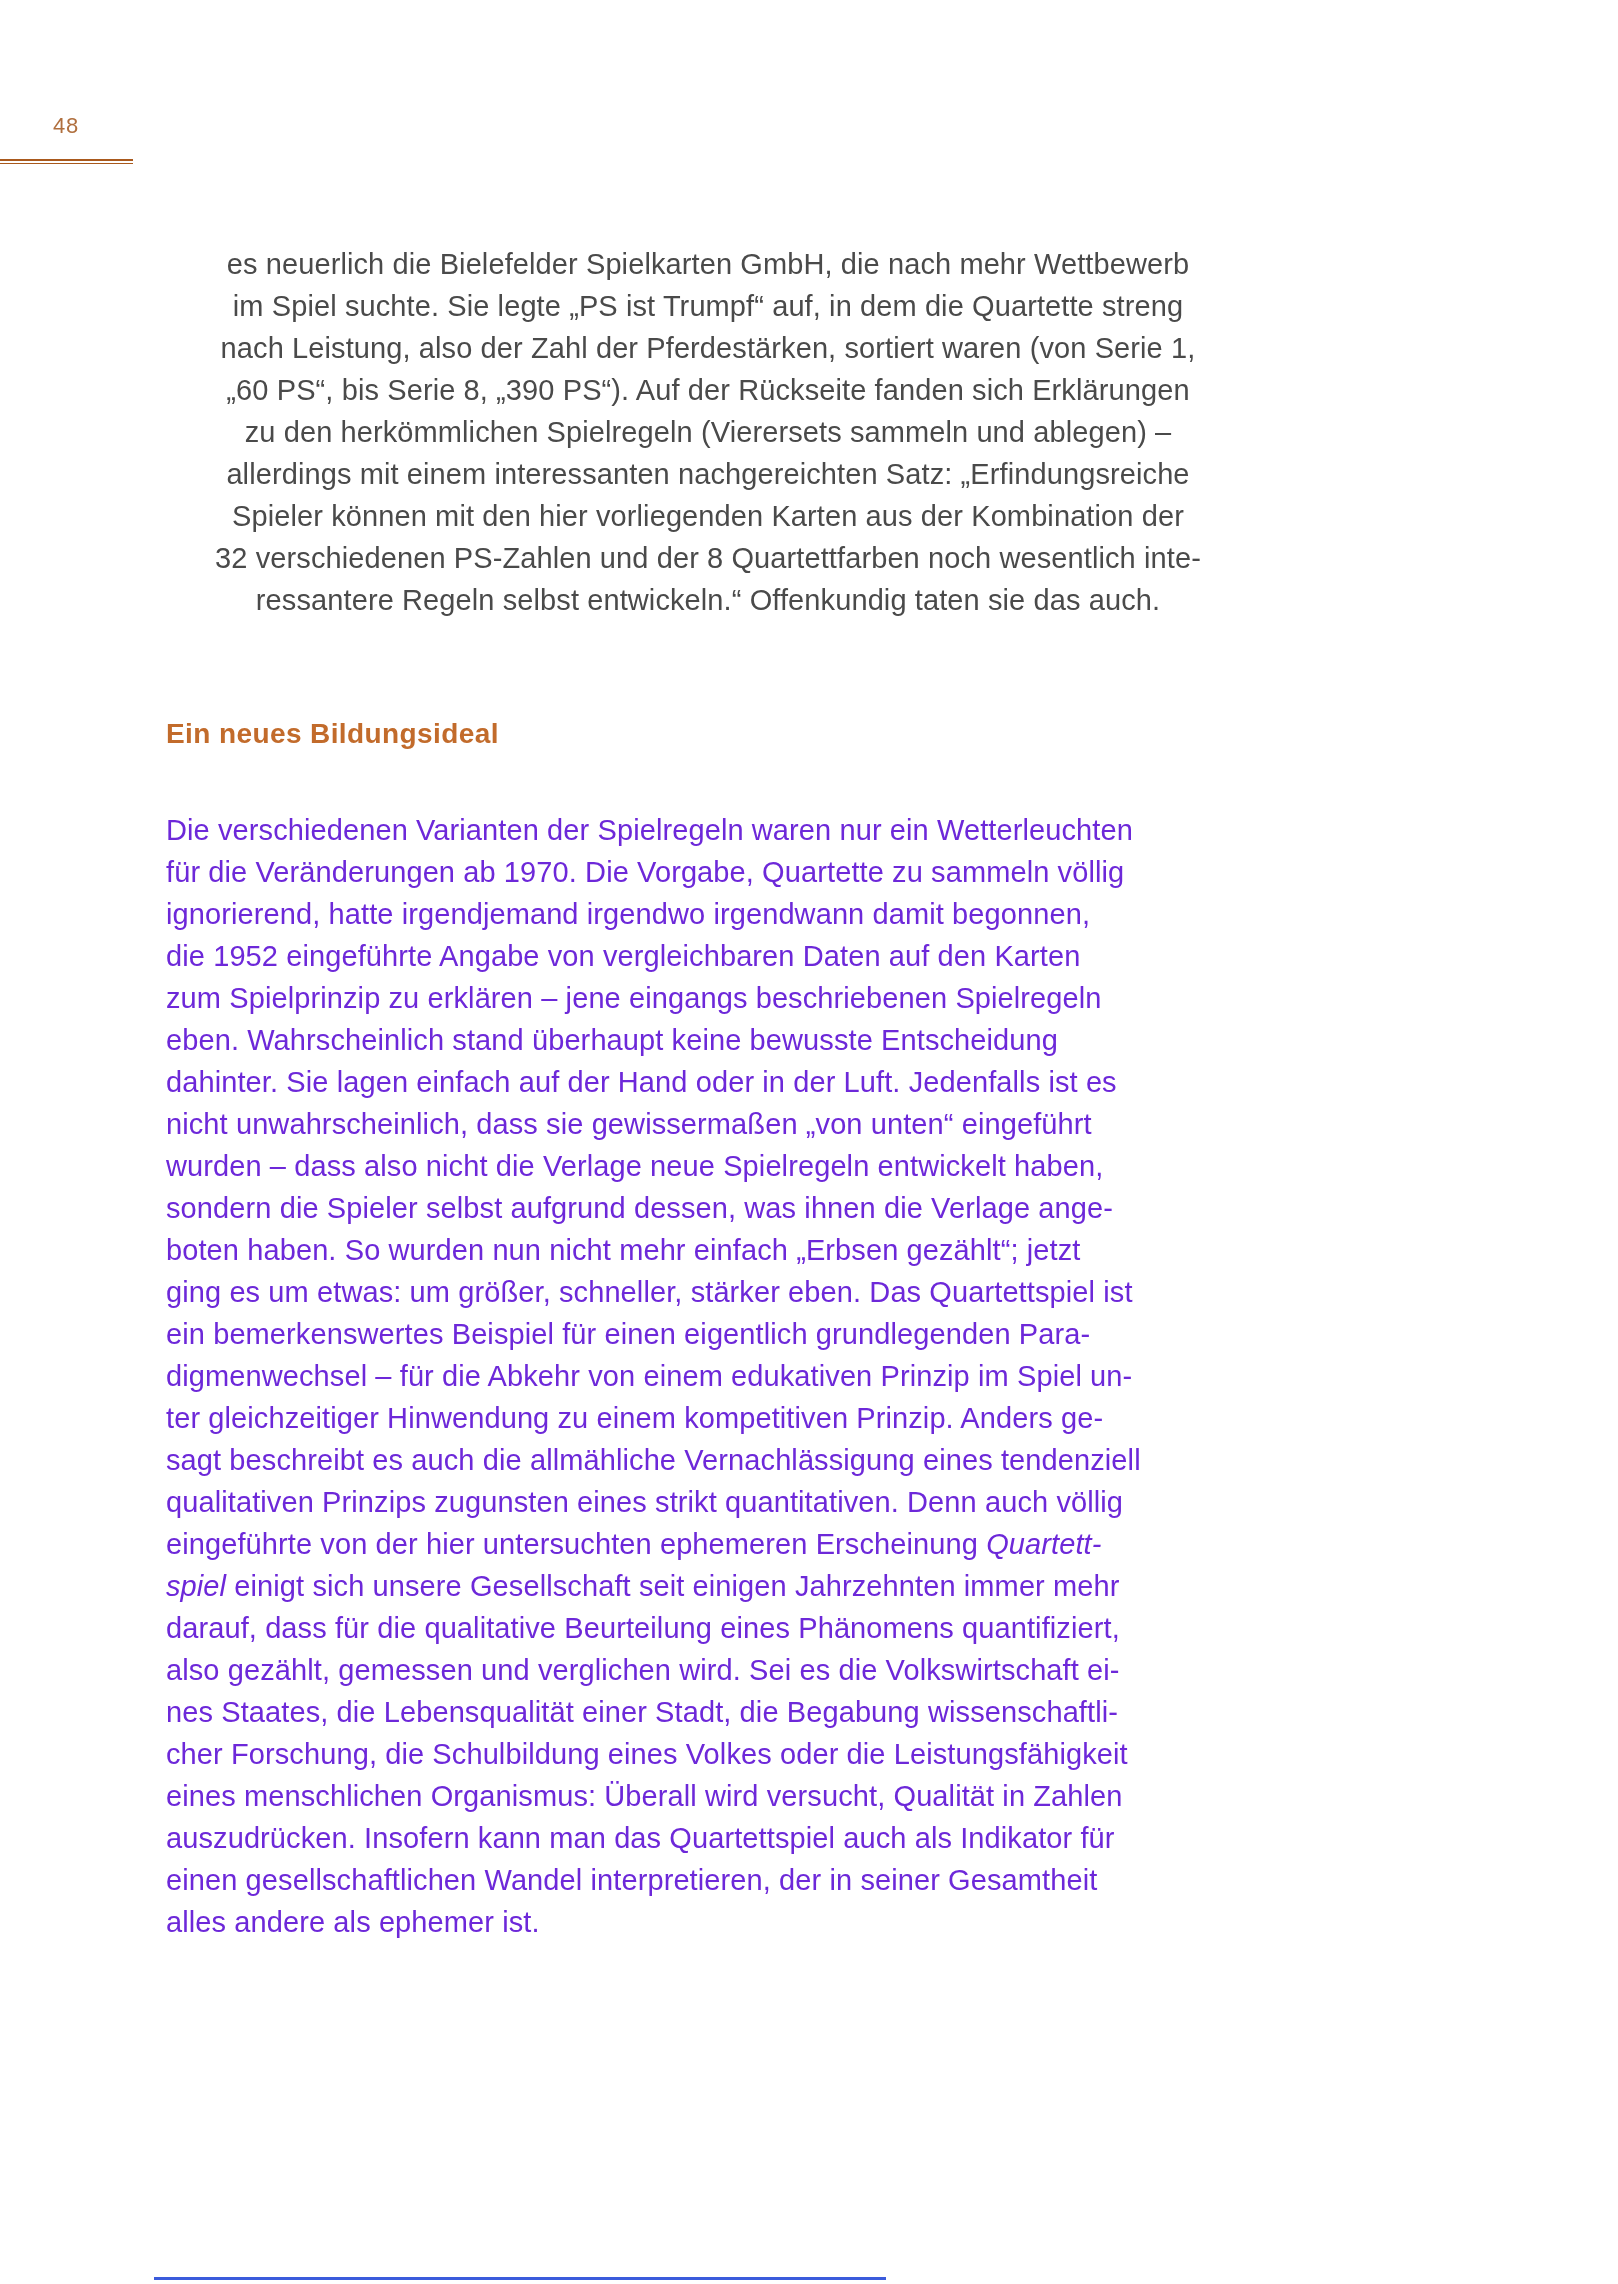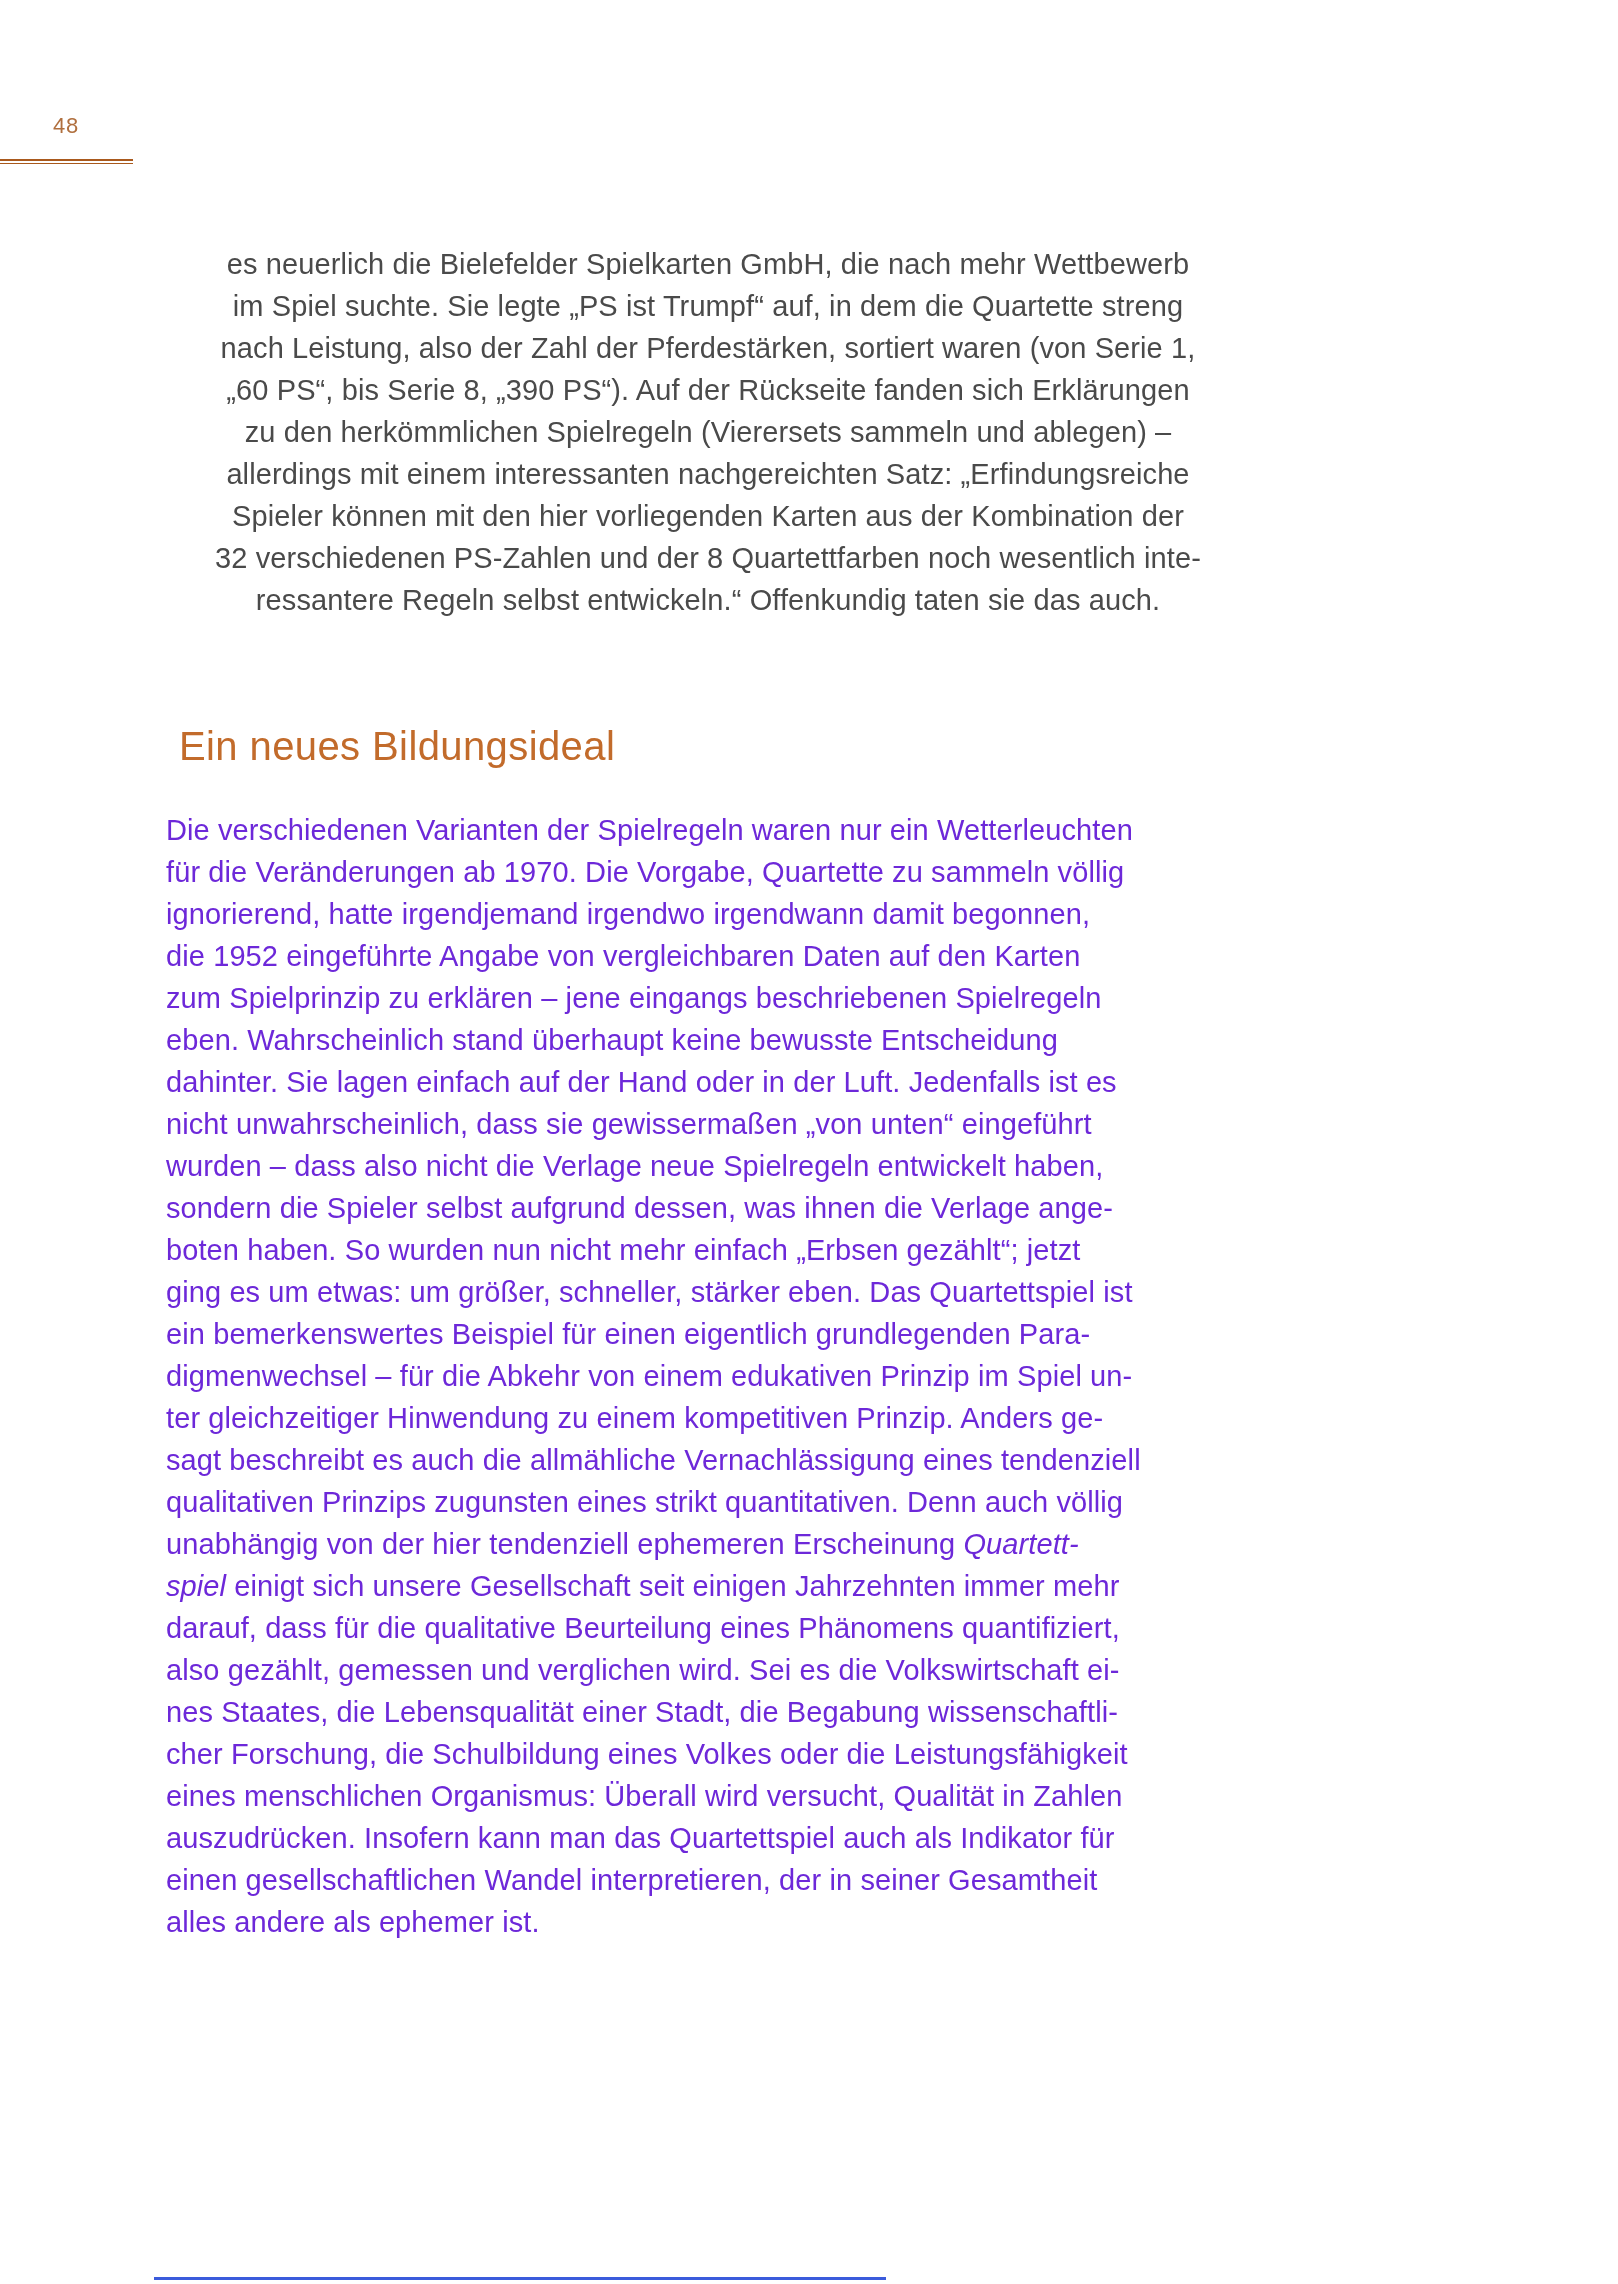--- a/index.html
+++ b/index.html
@@ -50,23 +50,23 @@
   .line {
     height: 42px;
     line-height: 42px;
     white-space: pre;
   }
   .italic { font-style: italic; }
   .section-heading {
     position: absolute;
     left: 0;
     top: 709px;
-    margin: 13px;
-    font-size: 40px;
-    font-weight: 400;
+    margin: 0;
+    font-size: 28px;
+    font-weight: 700;
     line-height: 49px;
     letter-spacing: 0.4px;
   }
   .bottom-line {
     position: absolute;
     left: 154px;
     top: 2277px;
     width: 732px;
     height: 3.2px;
   }
@@ -105,21 +105,21 @@
       <div class="line">nicht unwahrscheinlich, dass sie gewissermaßen „von unten“ eingeführt</div>
       <div class="line">wurden – dass also nicht die Verlage neue Spielregeln entwickelt haben,</div>
       <div class="line">sondern die Spieler selbst aufgrund dessen, was ihnen die Verlage ange-</div>
       <div class="line">boten haben. So wurden nun nicht mehr einfach „Erbsen gezählt“; jetzt</div>
       <div class="line">ging es um etwas: um größer, schneller, stärker eben. Das Quartettspiel ist</div>
       <div class="line">ein bemerkenswertes Beispiel für einen eigentlich grundlegenden Para-</div>
       <div class="line">digmenwechsel – für die Abkehr von einem edukativen Prinzip im Spiel un-</div>
       <div class="line">ter gleichzeitiger Hinwendung zu einem kompetitiven Prinzip. Anders ge-</div>
       <div class="line">sagt beschreibt es auch die allmähliche Vernachlässigung eines tendenziell</div>
       <div class="line">qualitativen Prinzips zugunsten eines strikt quantitativen. Denn auch völlig</div>
-      <div class="line"><span class="">unabhängig von der hier tendenziell ephemeren Erscheinung </span><span class="italic">Quartett-</span></div>
+      <div class="line"><span class="">eingeführte von der hier untersuchten ephemeren Erscheinung </span><span class="italic">Quartett-</span></div>
       <div class="line"><span class="italic">spiel</span><span class=""> einigt sich unsere Gesellschaft seit einigen Jahrzehnten immer mehr</span></div>
       <div class="line">darauf, dass für die qualitative Beurteilung eines Phänomens quantifiziert,</div>
       <div class="line">also gezählt, gemessen und verglichen wird. Sei es die Volkswirtschaft ei-</div>
       <div class="line">nes Staates, die Lebensqualität einer Stadt, die Begabung wissenschaftli-</div>
       <div class="line">cher Forschung, die Schulbildung eines Volkes oder die Leistungsfähigkeit</div>
       <div class="line">eines menschlichen Organismus: Überall wird versucht, Qualität in Zahlen</div>
       <div class="line">auszudrücken. Insofern kann man das Quartettspiel auch als Indikator für</div>
       <div class="line">einen gesellschaftlichen Wandel interpretieren, der in seiner Gesamtheit</div>
       <div class="line">alles andere als ephemer ist.</div>
     </section>

